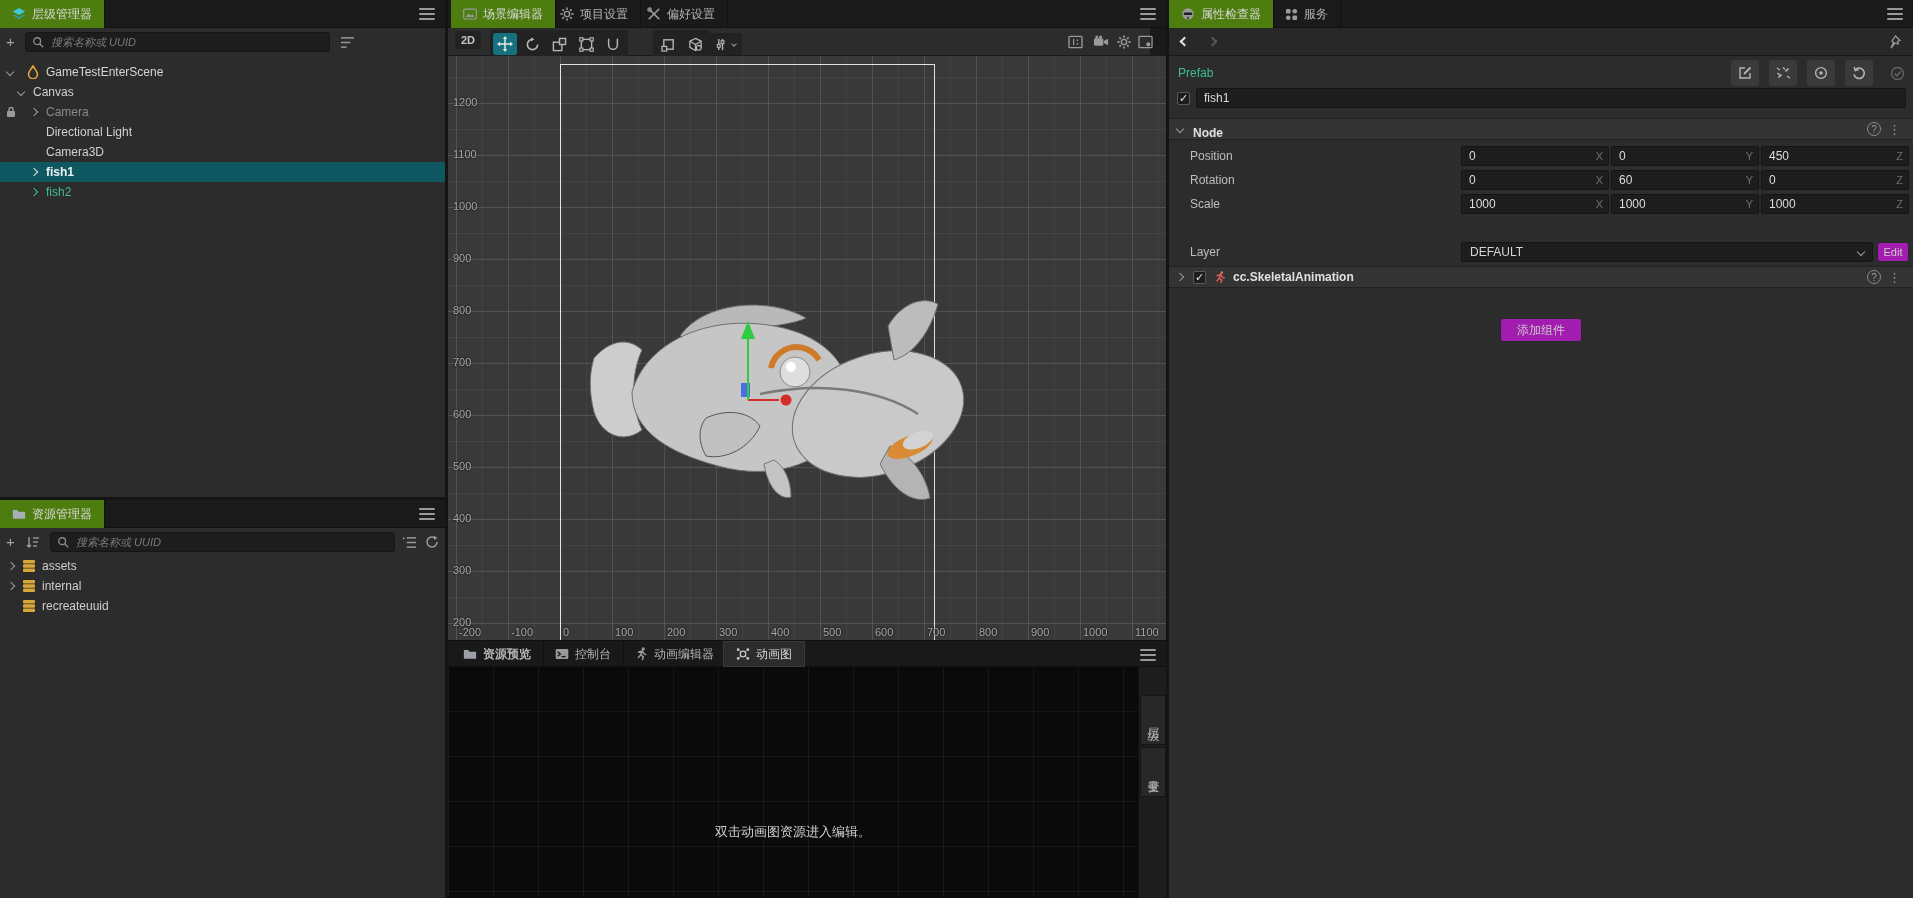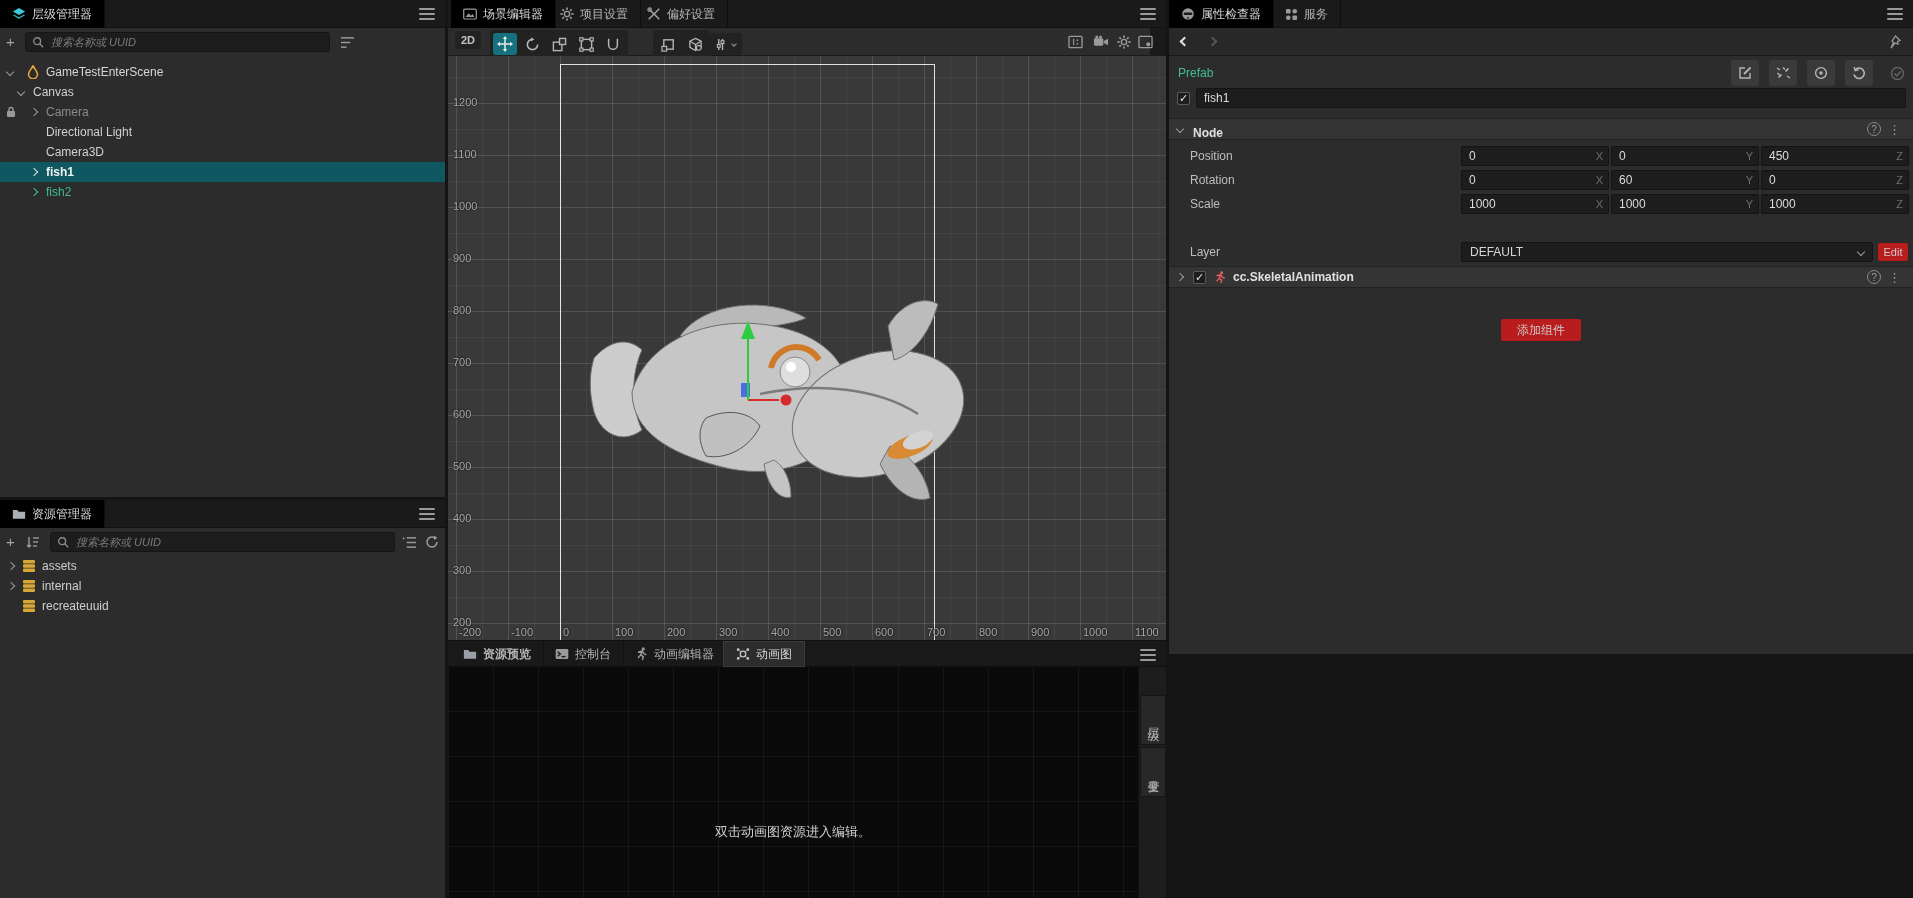--- a/index.html
+++ b/index.html
@@ -1,21 +1,21 @@
 <!DOCTYPE html>
 <html><head>
 <meta charset="utf-8">
 <style>
   html,body{margin:0;padding:0;background:#101010;}
   *{box-sizing:border-box;font-family:"Liberation Sans","DejaVu Sans",sans-serif;}
   .root{position:relative;width:1913px;height:898px;background:#141414;overflow:hidden;color:#bdbdbd;font-size:12px;}
   .panel{position:absolute;background:#2c2c2c;overflow:hidden;}
   .tabbar{position:absolute;left:0;right:0;top:0;height:28px;background:#1a1a1a;border-bottom:1px solid #111;}
   .tab{position:absolute;top:0;height:28px;display:flex;align-items:center;gap:6px;padding:0 12px;color:#b5b5b5;background:transparent;border-right:1px solid #101010;}
-  .tab.active{background:#000000;color:#d8d8d8;}
+  .tab.active{background:#4d7c0f;color:#d8d8d8;}
   .hamburger{position:absolute;width:16px;height:12px;display:flex;flex-direction:column;justify-content:space-between;}
   .hamburger i{display:block;height:2px;background:#9a9a9a;border-radius:1px;}
   .chv{display:inline-block;width:6px;height:6px;border-right:1.6px solid #9a9a9a;border-bottom:1.6px solid #9a9a9a;}
   .chv.down{transform:rotate(45deg);}
   .chv.right{transform:rotate(-45deg);}
   .chv.white{border-color:#e0e0e0;}
   .chv.green{border-color:#3fbf8e;}
   .searchbox{position:absolute;height:20px;background:#1d1d1d;border:1px solid #151515;border-radius:3px;display:flex;align-items:center;padding:0 6px;gap:5px;}
   .searchbox input{flex:1;background:transparent;border:none;outline:none;color:#cfcfcf;font-size:11px;font-style:italic;}
   .searchbox input::placeholder{color:#7d7d7d;font-style:italic;}
@@ -57,21 +57,21 @@
   .prow{position:absolute;left:0;right:0;height:20px;}
   .plabel{position:absolute;left:21px;top:3px;color:#bdbdbd;}
   .vfield{position:absolute;top:0;height:20px;background:#1d1d1d;border:1px solid #141414;border-radius:2px;display:flex;align-items:center;padding:0 5px;}
   .vfield input{flex:1;min-width:0;background:transparent;border:none;outline:none;color:#dcdcdc;font-size:12px;}
   .vfield .axis{color:#6f6f6f;font-size:11px;margin-left:3px;}
   .dropdown{position:absolute;top:0;height:20px;background:#1d1d1d;border:1px solid #141414;border-radius:2px;display:flex;align-items:center;padding:0 8px;color:#d5d5d5;}
   .dropdown .chv{position:absolute;right:8px;top:6px;}
   .sechdr{position:absolute;left:0;right:0;height:22px;background:#343434;border-top:1px solid #222;border-bottom:1px solid #222;display:flex;align-items:center;}
   .checkbox{width:13px;height:13px;background:#1d1d1d;border:1px solid #5a5a5a;border-radius:2px;color:#e8e8e8;font-size:11px;line-height:11px;text-align:center;}
   .iconbtn{width:28px;height:26px;background:#3a3a3a;border-radius:3px;display:flex;align-items:center;justify-content:center;}
-  .pushbtn{background:#b91c1c;border:1px solid #2a2a2a;border-radius:3px;color:#cccccc;display:flex;align-items:center;justify-content:center;}
+  .pushbtn{background:#a21caf;border:1px solid #2a2a2a;border-radius:3px;color:#cccccc;display:flex;align-items:center;justify-content:center;}
   .helpdot{width:14px;height:14px;border:1px solid #8a8a8a;border-radius:50%;color:#9a9a9a;font-size:10px;display:flex;align-items:center;justify-content:center;}
   .kebab{color:#9a9a9a;font-size:13px;letter-spacing:0;}
 </style>
 </head>
 <body>
 
 <div class="root">
 
   <div class="panel" style="left:0;top:0;width:445px;height:497px;">
     <div class="tabbar">
@@ -459,21 +459,21 @@
 
     <div class="graph">
       <div style="position:absolute;left:0;right:28px;top:156px;text-align:center;color:#d0d0d0;font-size:13px;">双击动画图资源进入编辑。</div>
       <div class="sidetabs">
         <div class="vtab" style="top:28px;">层级</div>
         <div class="vtab" style="top:80px;">变量</div>
       </div>
     </div>
   </div>
 
-  <div class="panel" style="left:1169px;top:0;width:744px;height:654px;">
+  <div class="panel" style="left:1169px;top:0;width:744px;height:898px;">
     <div class="tabbar">
       <div class="tab active" style="left:0;">
         <svg width="14" height="14" viewBox="0 0 16 16">
             <circle cx="8" cy="8" r="6.6" fill="#9a9a9a"></circle>
             <rect x="3" y="6.2" width="10" height="3" rx="1.5" fill="#1a1a1a"></rect>
             <line x1="8" y1="11" x2="8" y2="14" stroke="#1a1a1a" stroke-width="1.4"></line>
           </svg>
         <span>属性检查器</span>
       </div>
       <div class="tab" style="left:104px;">

